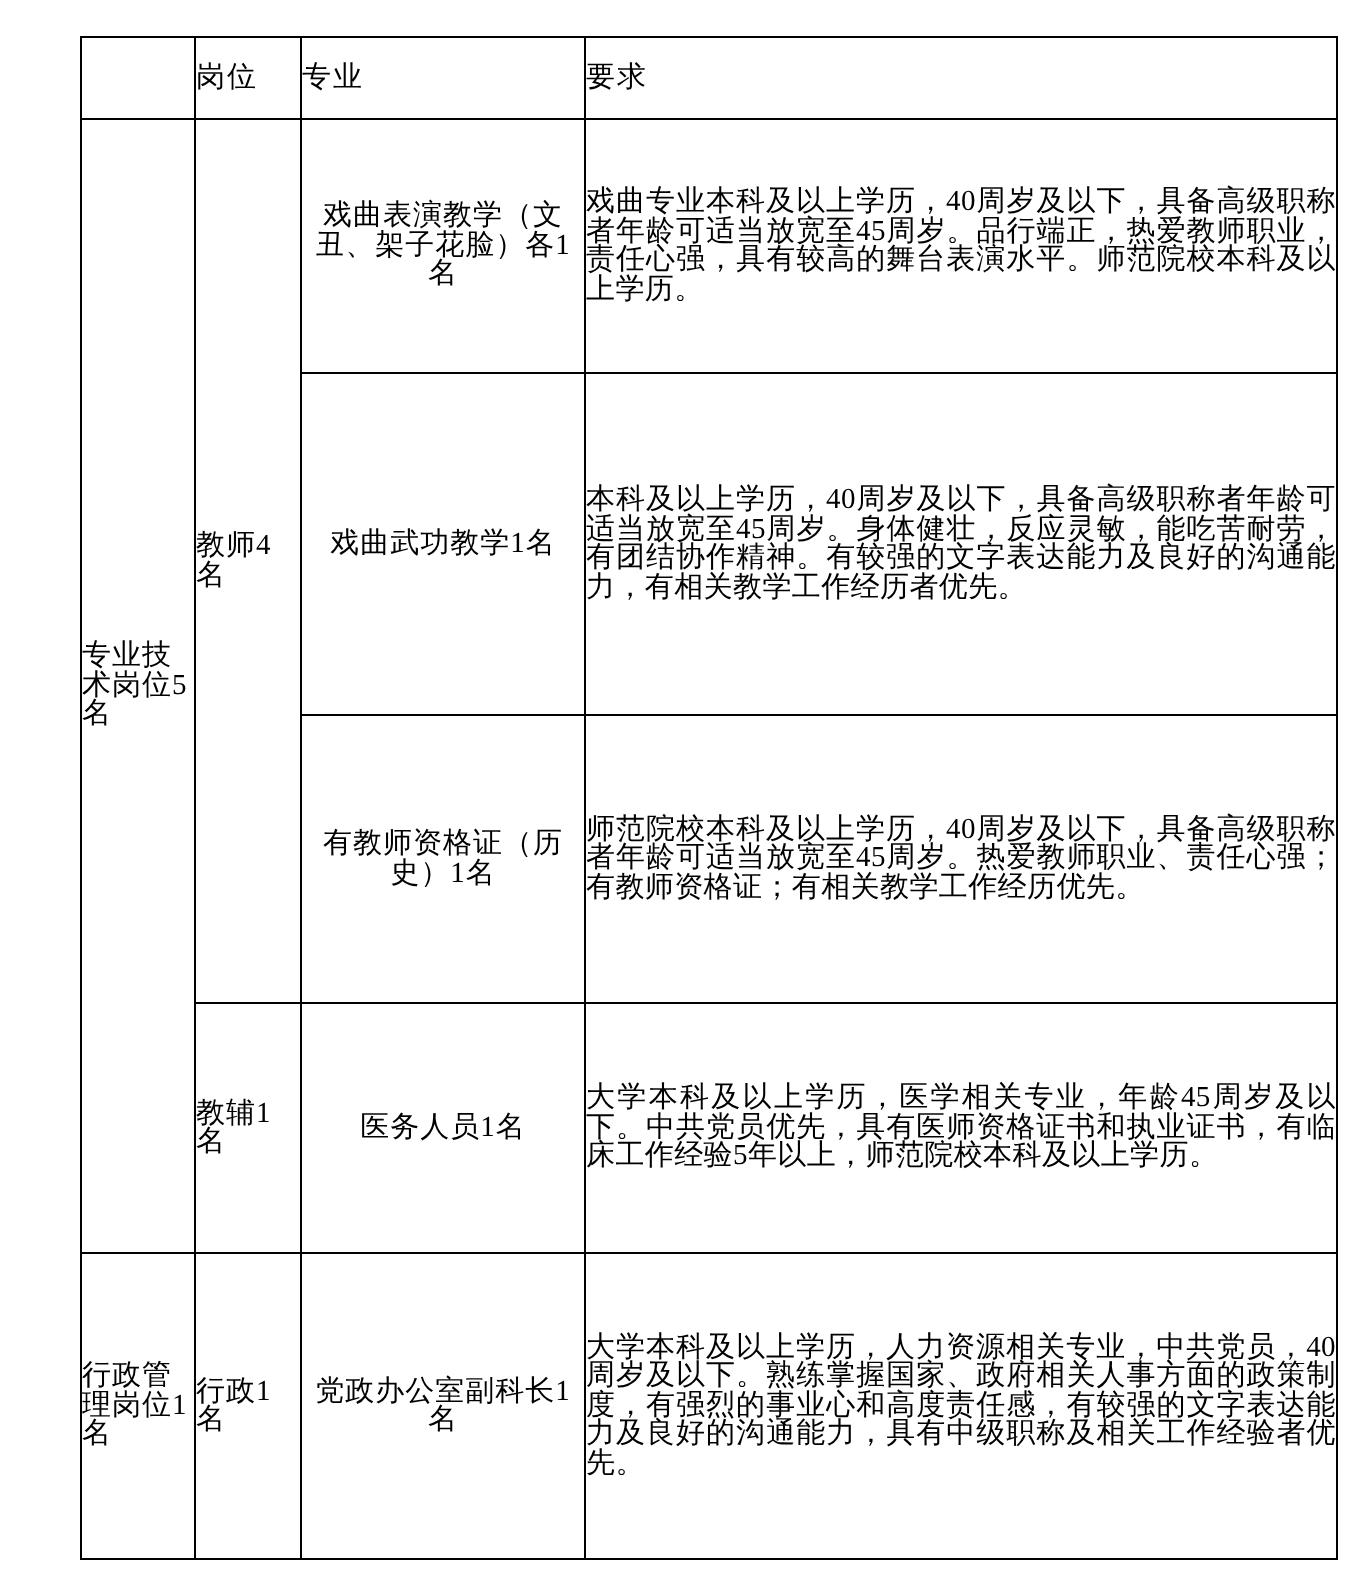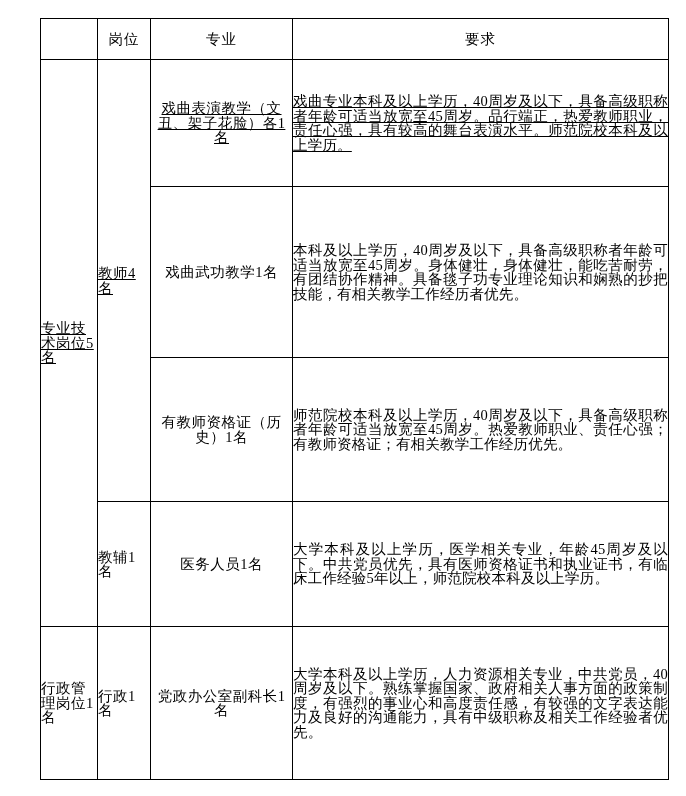--- a/index.html
+++ b/index.html
@@ -40,21 +40,20 @@
   }
   
   col.c-cat  { width: 57px; }
   col.c-post { width: 53px; }
   col.c-major{ width: 142px; }
   col.c-req  { width: 376px; }
 
   
   .hdr td {
     height: 40px;
-    text-align: center;
     font-size: 15px;
     letter-spacing: 1px;
   }
   .hdr td.blank { text-align: center; }
 
   
   .cell-stack {
     text-align: left;
     padding: 4px 2px;
     font-size: 14.5px;
@@ -79,21 +78,21 @@
   }
   .cell-req {
     text-align: justify;
     text-align-last: left;
     padding: 5px 4px 5px 5px;
     font-size: 14.5px;
     line-height: 2.05;
     letter-spacing: 0.2px;
   }
   
-  tr.r1 td { height: 126px; text-decoration: underline; }
+  tr.r1 td { height: 126px; }
   tr.r2 td { height: 170px; }
   tr.r3 td { height: 143px; }
   tr.r4 td { height: 124px; }
   tr.r5 td { height: 152px; }
 </style>
 </head>
 <body>
 
 <div id="sheet">
   <table class="recruit">
@@ -113,21 +112,21 @@
 
       <tr class="r1">
         <td class="cell-stack" rowspan="4">专业技术岗位5名</td>
         <td class="cell-post" rowspan="3">教师4名</td>
         <td class="cell-major">戏曲表演教学（文丑、架子花脸）各1名</td>
         <td class="cell-req">戏曲专业本科及以上学历，40周岁及以下，具备高级职称者年龄可适当放宽至45周岁。品行端正，热爱教师职业，责任心强，具有较高的舞台表演水平。师范院校本科及以上学历。</td>
       </tr>
 
       <tr class="r2">
         <td class="cell-major">戏曲武功教学1名</td>
-        <td class="cell-req">本科及以上学历，40周岁及以下，具备高级职称者年龄可适当放宽至45周岁。身体健壮，身体健壮，能吃苦耐劳，有团结协作精神。具备毯子功专业理论知识和娴熟的抄把技能，有相关教学工作经历者优先。</td>
+        <td class="cell-req">本科及以上学历，40周岁及以下，具备高级职称者年龄可适当放宽至45周岁。身体健壮，反应灵敏，能吃苦耐劳，有团结协作精神。有较强的文字表达能力及良好的沟通能力，有相关教学工作经历者优先。</td>
       </tr>
 
       <tr class="r3">
         <td class="cell-major">有教师资格证（历史）1名</td>
         <td class="cell-req">师范院校本科及以上学历，40周岁及以下，具备高级职称者年龄可适当放宽至45周岁。热爱教师职业、责任心强；有教师资格证；有相关教学工作经历优先。</td>
       </tr>
 
       <tr class="r4">
         <td class="cell-post">教辅1名</td>
         <td class="cell-major">医务人员1名</td>

